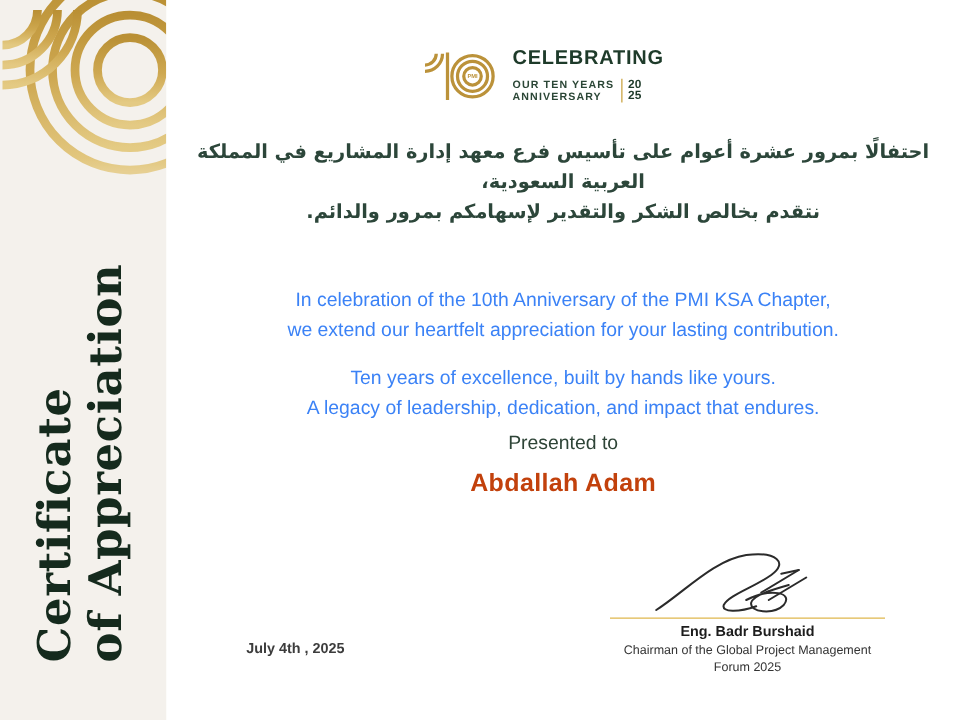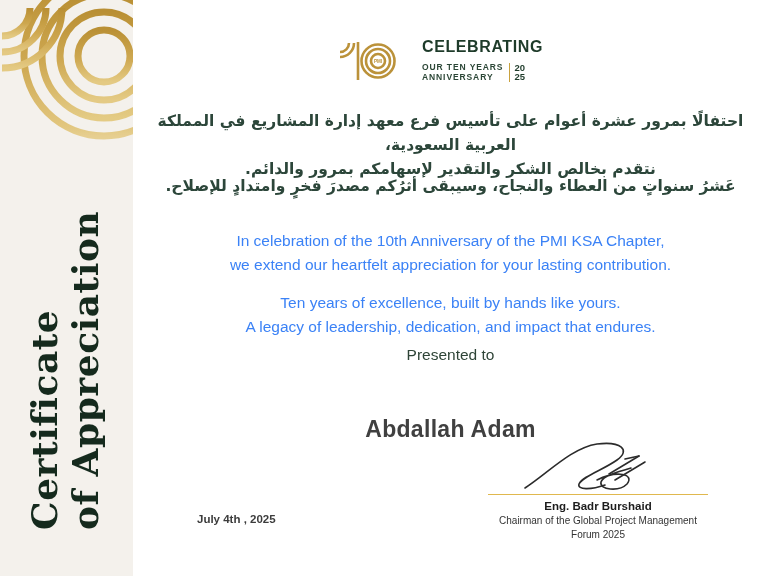--- a/index.html
+++ b/index.html
@@ -24,21 +24,21 @@
     font-weight:bold;
     font-size:36px;
     line-height:41px;
     color:#152a1d;
     white-space:nowrap;
     letter-spacing:0.5px;
   }
   
   .logo{
     position:absolute;left:338px;top:36px;
-    display:flex;align-items:center;gap:24px;
+    display:flex;align-items:center;gap:12px;
   }
   .logo-text{display:flex;flex-direction:column;}
   .logo-celebrating{
     font-size:16px;font-weight:800;color:#1e3b2a;
     letter-spacing:0.6px;line-height:18px;
   }
   .logo-sub-row{display:flex;align-items:center;gap:6px;margin-top:6px;}
   .logo-sub{
     font-size:8.5px;font-weight:600;color:#2c4737;
     letter-spacing:0.9px;line-height:10px;
@@ -65,21 +65,21 @@
   .ar1{position:absolute;left:20px;right:20px;top:109px;}
   .ar2{position:absolute;left:20px;right:20px;top:174px;}
   .eng{
     color:#3b82f6;font-size:15.5px;line-height:24px;
   }
   .en1{position:absolute;left:20px;right:20px;top:229px;}
   .en2{position:absolute;left:20px;right:20px;top:291px;}
   .presented{position:absolute;left:20px;right:20px;top:346px;color:#2e4437;font-size:15.5px;}
   .name{
     position:absolute;left:20px;right:20px;top:376px;
-    color:#404040;font-size:23px;font-weight:bold;letter-spacing:0.3px;margin-top:40px;
+    color:#c2410c;font-size:20px;font-weight:bold;letter-spacing:0.3px;
   }
   
   .sig-block{
     position:absolute;left:354px;top:440px;width:222px;
     text-align:center;
   }
   .sig-svg{display:block;margin:0 auto;}
   .sig-line{
     width:220px;height:0;border-top:1.6px solid #e0b84e;margin:2px auto 4px auto;
   }
@@ -162,21 +162,20 @@
         </div>
       </div>
     </div>
   </div>
 
   <div class="content">
     <div class="arabic ar1">
       <div>احتفالًا بمرور عشرة أعوام على تأسيس فرع معهد إدارة المشاريع في المملكة العربية السعودية،</div>
       <div>نتقدم بخالص الشكر والتقدير لإسهامكم بمرور والدائم.</div>
     </div>
-    <div class="arabic ar2">عَشرُ سنواتٍ من العطاء والنجاح، وسيبقى أثرُكم مصدرَ فخرٍ وامتدادٍ للإصلاح.</div>
 
     <div class="eng en1">
       <div>In celebration of the 10th Anniversary of the PMI KSA Chapter,</div>
       <div>we extend our heartfelt appreciation for your lasting contribution.</div>
     </div>
     <div class="eng en2">
       <div>Ten years of excellence, built by hands like yours.</div>
       <div>A legacy of leadership, dedication, and impact that endures.</div>
     </div>
 

